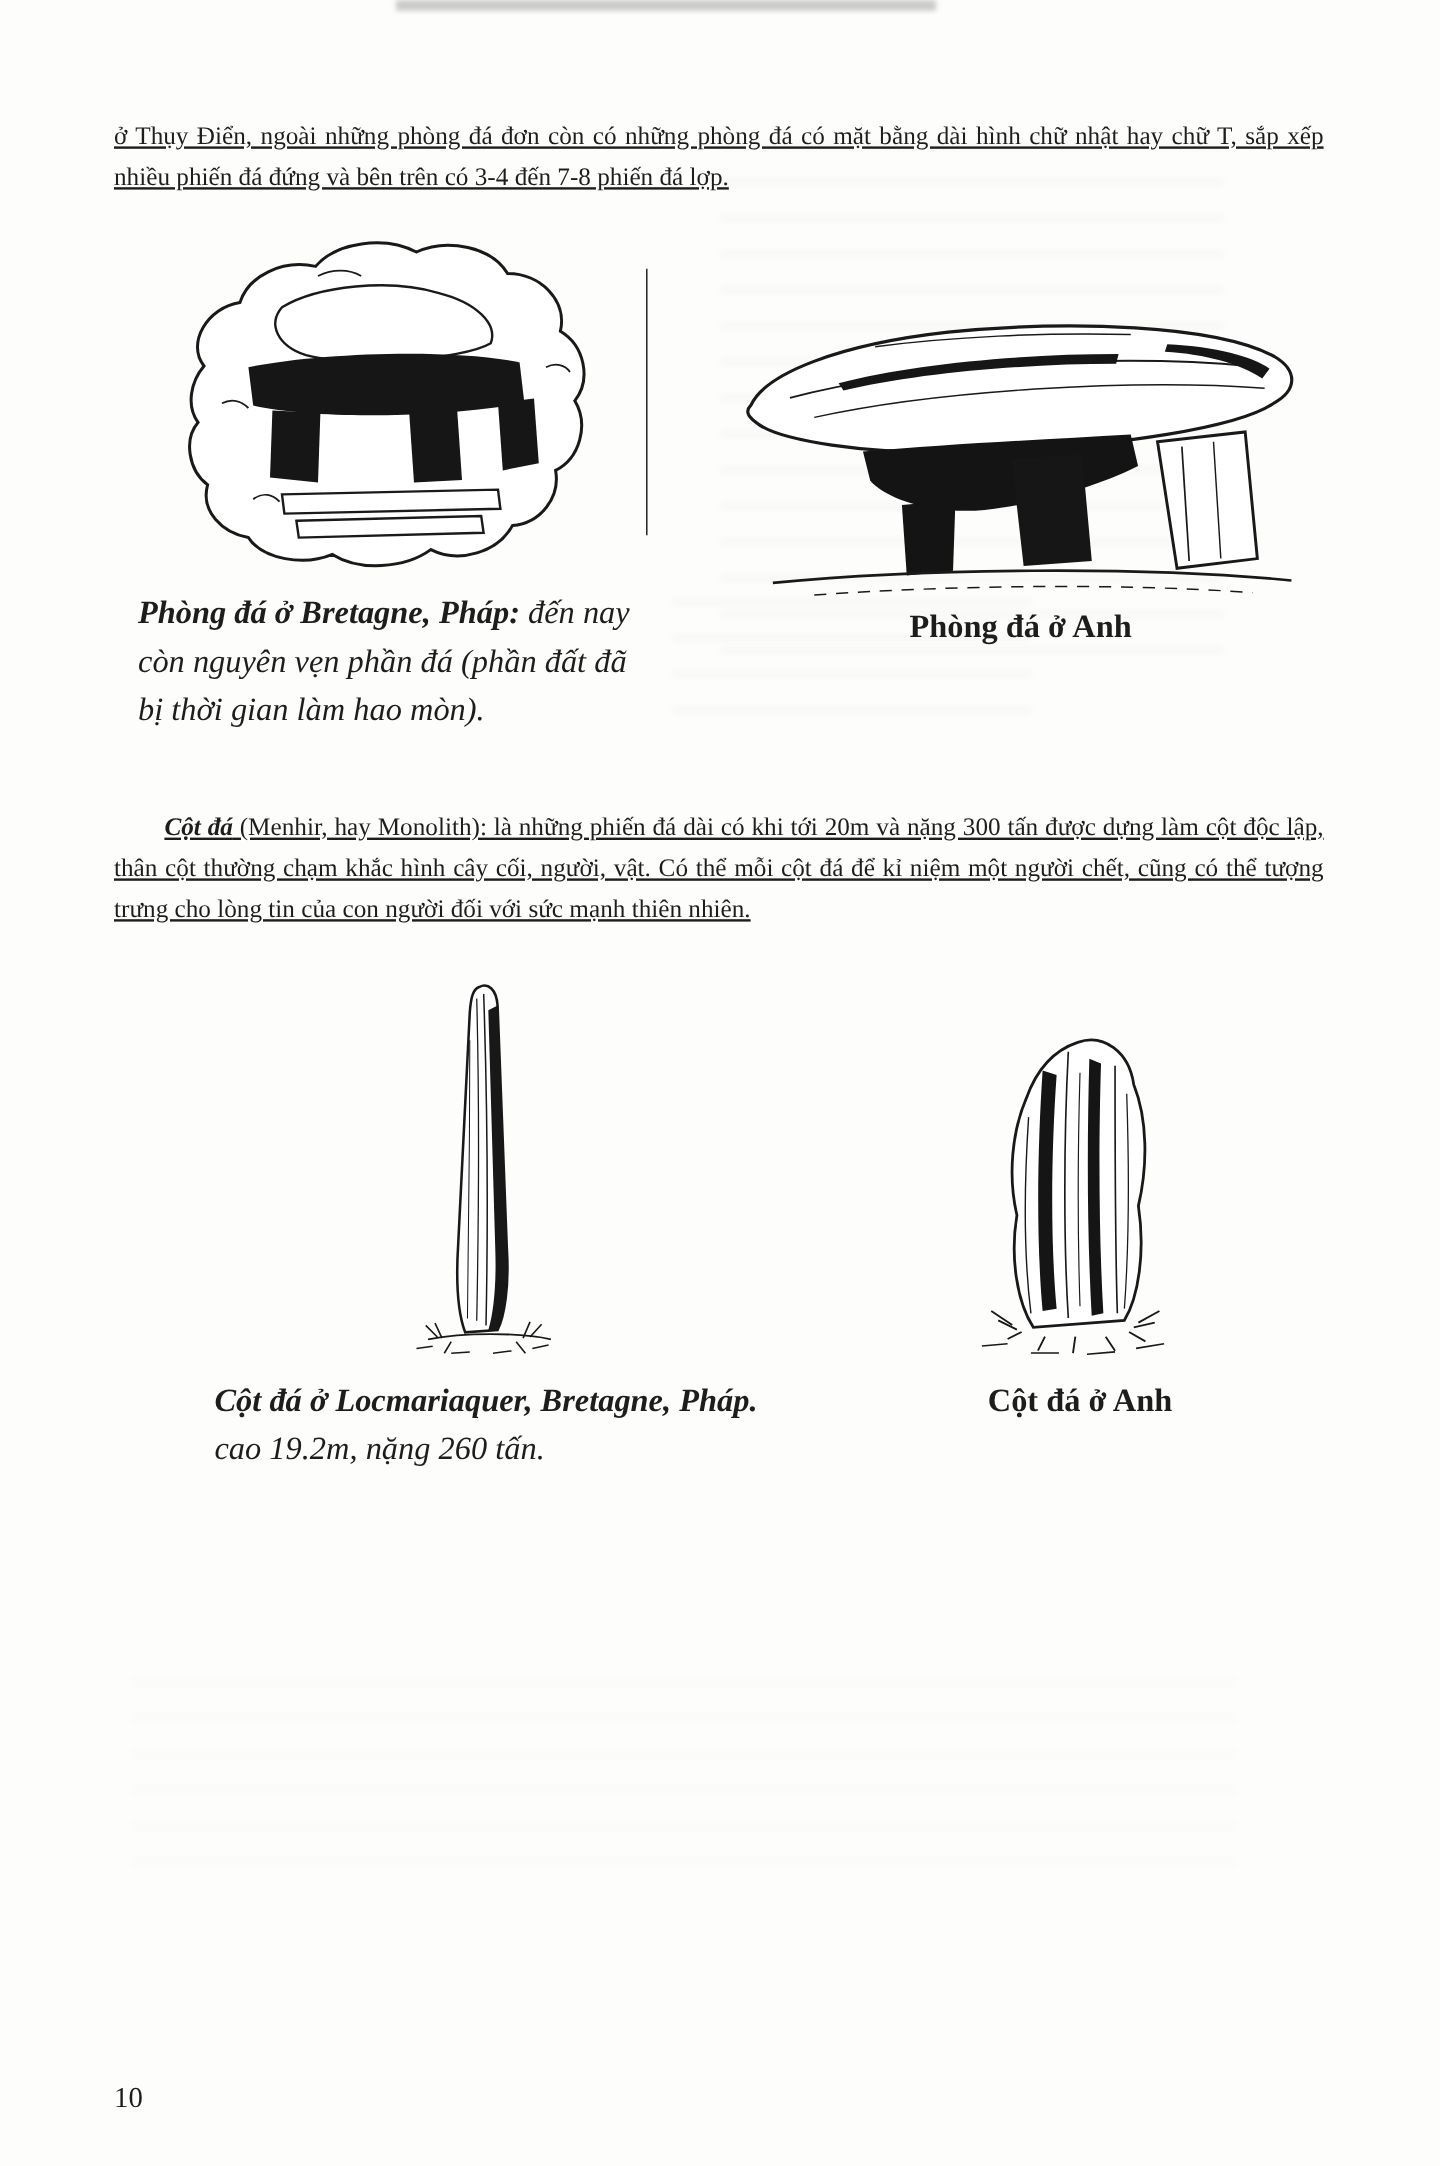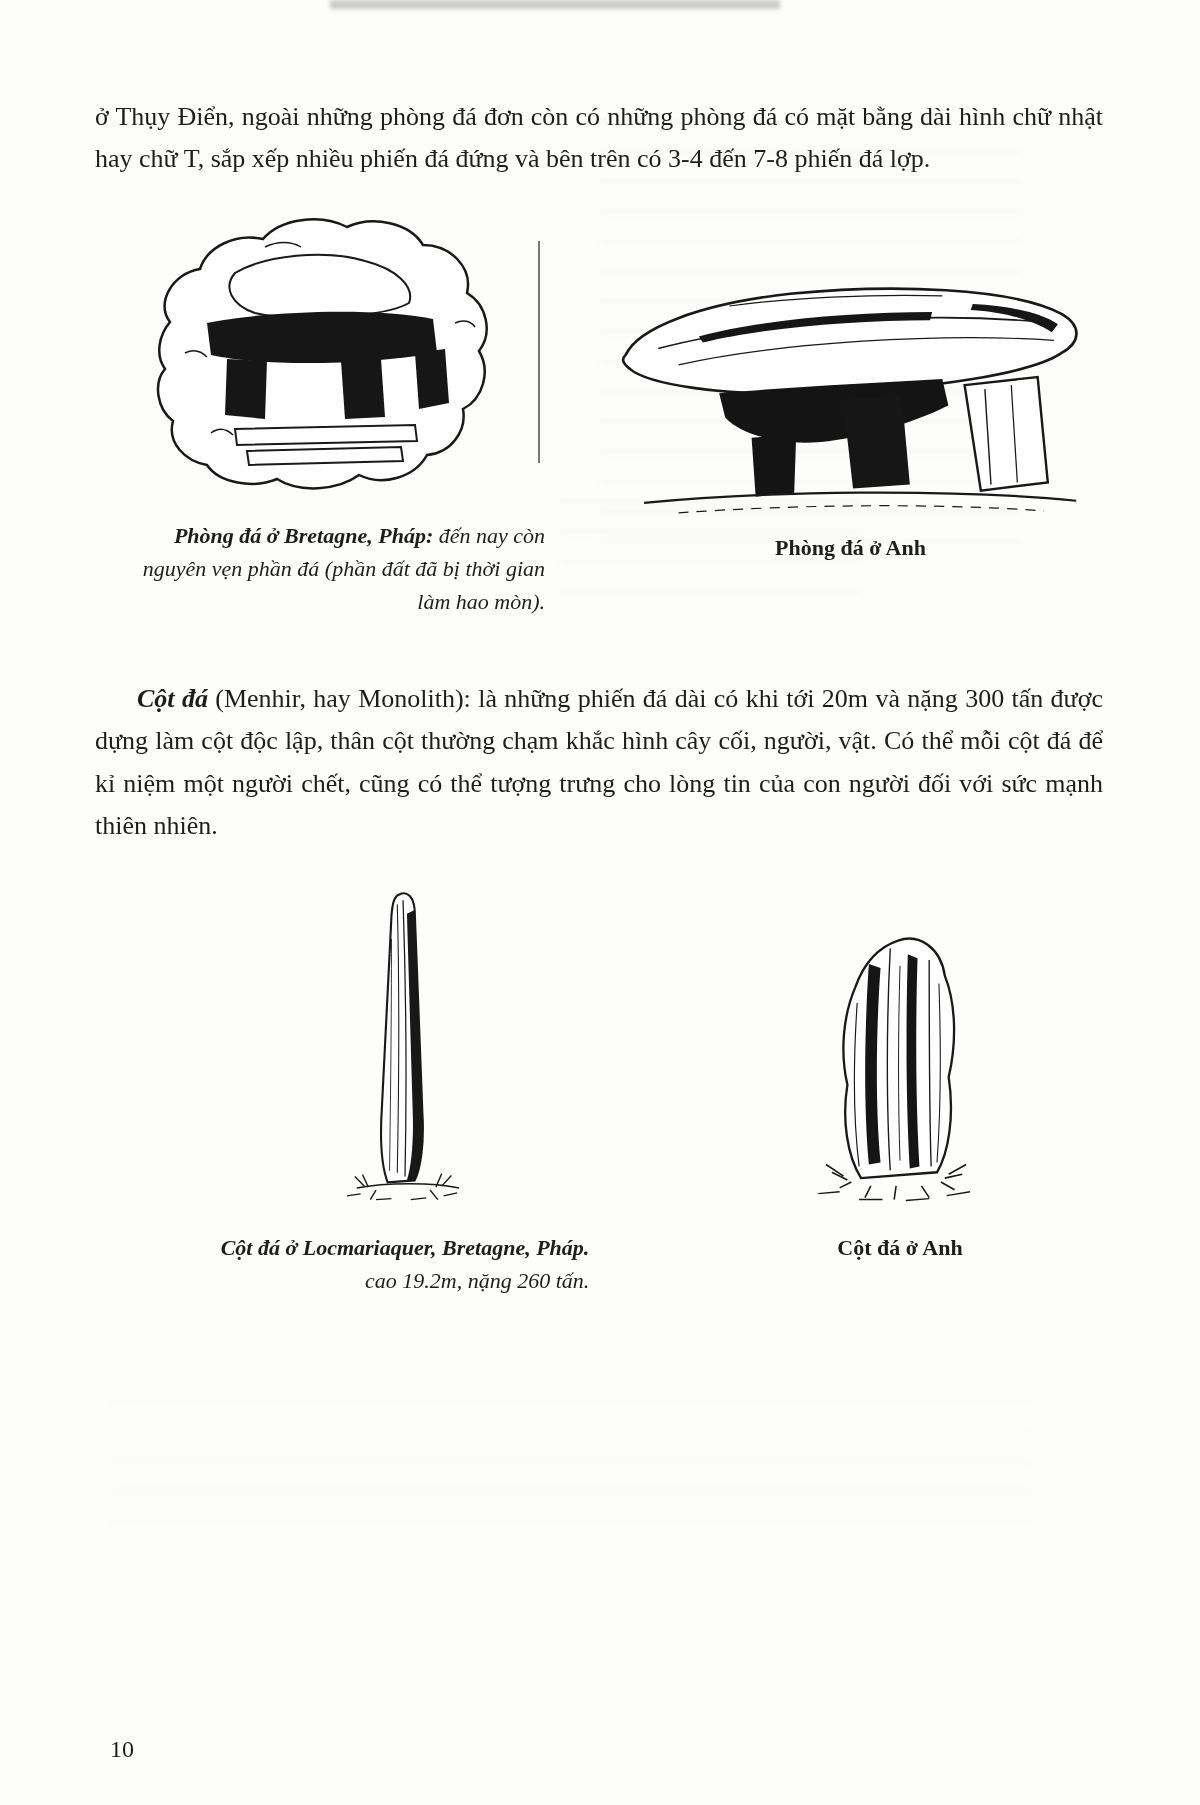--- a/index.html
+++ b/index.html
@@ -9,46 +9,46 @@
     width: 1200px;
     height: 1805px;
     margin: 0 auto;
     background: #fdfdfb;
     font-family: "Liberation Serif", "DejaVu Serif", serif;
     color: #1d1d1b;
     overflow: hidden;
   }
   .content { position: absolute; inset: 0; padding: 96px 97px 0 95px; }
 
-  p.body { font-size: 26px; line-height: 1.63; text-align: justify; }
+  p.body { font-size: 21px; line-height: 1.63; text-align: justify; text-decoration: underline; }
   .indent { text-indent: 42px; }
   .lead-bi { font-weight: bold; font-style: italic; }
 
   .figures-top { display: flex; justify-content: space-between; margin-top: 26px; }
   .fig-col { display: flex; flex-direction: column; align-items: center; }
   .fig-col.a { width: 470px; }
   .fig-col.b { width: 505px; }
   .fig-col.b .art { margin-top: 30px; }
 
-  .caption { font-size: 22px; line-height: 1.5; text-align: right; margin-top: 12px; }
+  .caption { font-size: 27px; line-height: 1.5; text-align: left; margin-top: 0; }
   .caption .cap-lead { font-weight: bold; font-style: italic; }
   .caption .cap-rest { font-style: italic; }
   .caption.bold-only { font-weight: bold; }
   .fig-col.a .caption { width: 430px; }
 
   .body-block { margin-top: 60px; }
   .body-block p { margin-bottom: 15px; }
 
   .figures-bottom { display: flex; margin-top: 34px; }
   .fig-col.c { width: 620px; }
   .fig-col.d { width: 370px; }
   .art-zone { height: 338px; display: flex; align-items: flex-end; justify-content: center; width: 100%; }
   .cap-line2 { font-style: italic; font-weight: normal; }
 
-  .page-number { position: absolute; left: 110px; top: 1736px; font-size: 24px; }
+  .page-number { position: absolute; left: 95px; top: 1736px; font-size: 24px; }
 
   
   .bleed {
     position: absolute;
     pointer-events: none;
     background: repeating-linear-gradient(to bottom,
       rgba(95,115,102,0.16) 0px, rgba(95,115,102,0.16) 3px,
       transparent 3px, transparent 30px);
     filter: blur(3px);
     opacity: 0.38;

